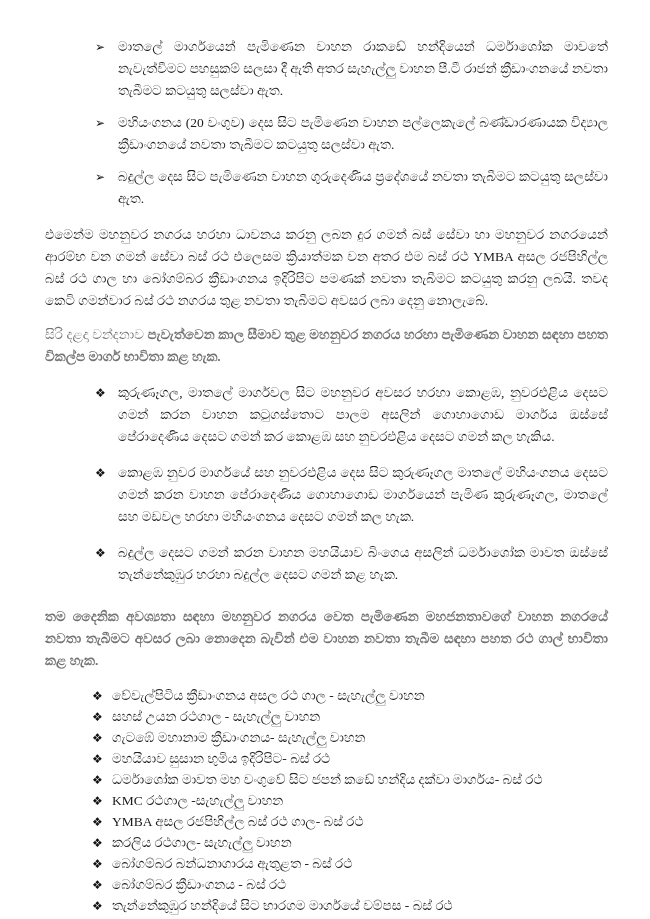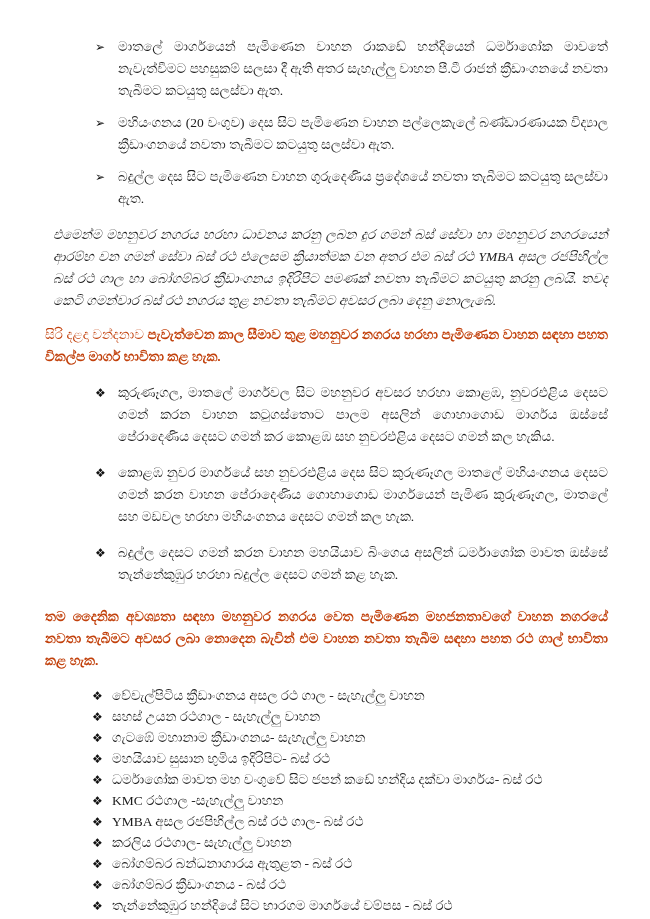--- a/index.html
+++ b/index.html
@@ -26,26 +26,25 @@
     flex: 0 0 23px;
     font-size: 12px;
     line-height: 22px;
     color: #111;
   }
   .bullet-row .btext {
     flex: 1 1 auto;
     text-align: justify;
   }
   .body-par {
-    margin: 14px 0 12px 8px;
+    margin: 14px 0 12px 0;
     text-align: justify;
-    font-style: italic;
   }
   .red-heading {
-    color: #c2410c;
+    color: #737373;
     margin: 12px 0 14px 0;
     text-align: justify;
   }
   .red-heading .lead { font-weight: normal; }
   .red-heading .strong { font-weight: bold; }
   .red-heading.all-bold { font-weight: bold; margin-top: 20px; }
   .parking-list { margin-left: 47px; margin-top: 10px; }
   .parking-row {
     display: flex;
     align-items: flex-start;

